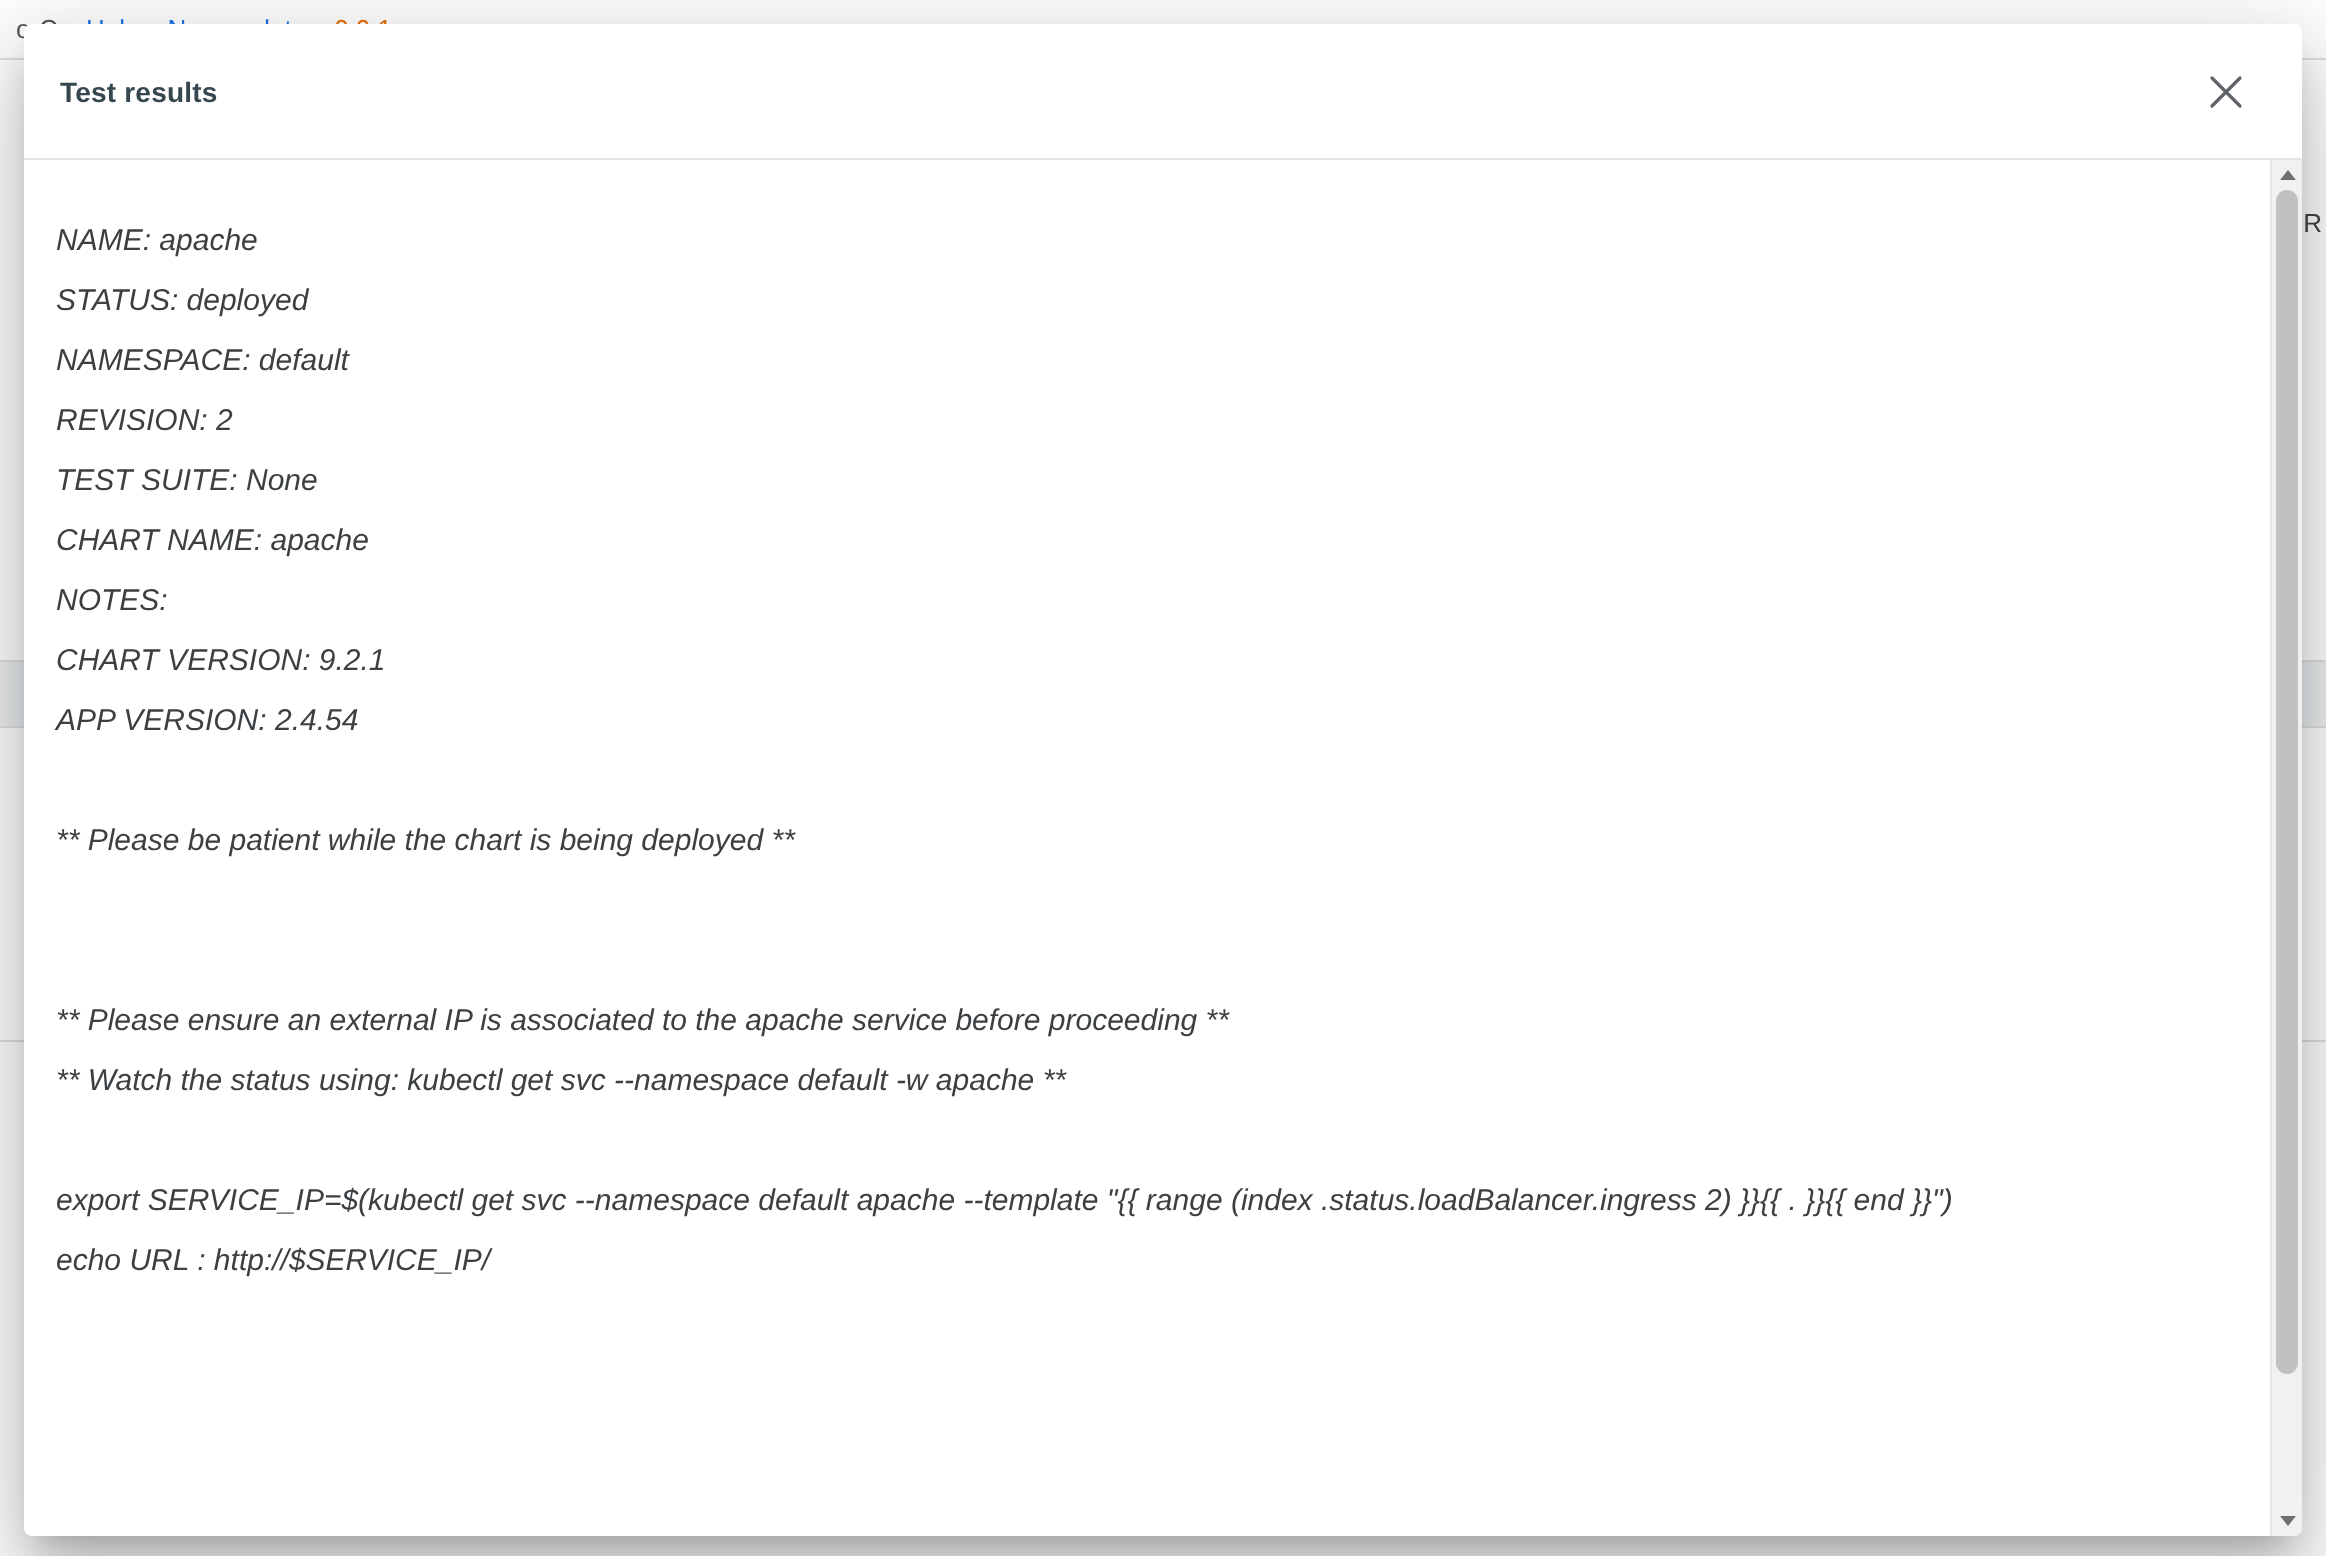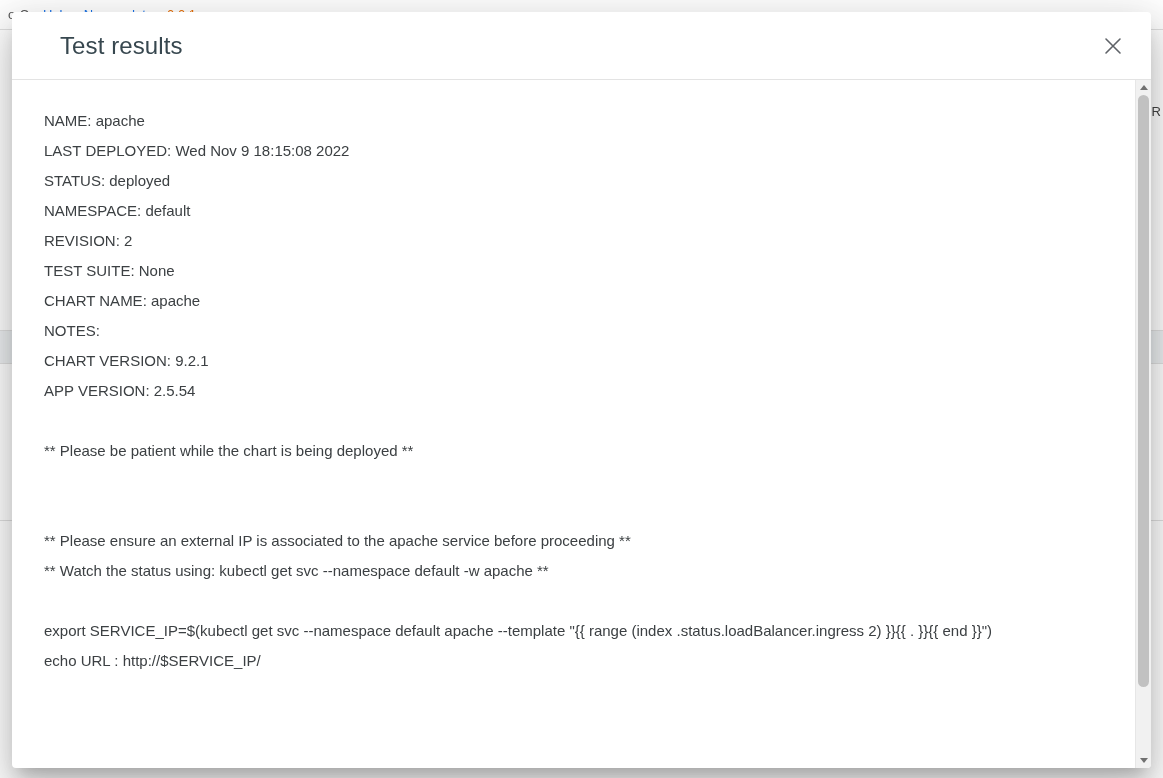--- a/index.html
+++ b/index.html
@@ -83,25 +83,24 @@
     height: 68px;
     min-height: 68px;
     display: flex;
     align-items: center;
     justify-content: space-between;
     padding: 0 18px 0 18px;
     border-bottom: 1px solid #e3e3e3;
     box-sizing: border-box;
   }
   .dialog-title {
-    font-size: 24px;
-    font-weight: normal;
+    font-size: 14px;
+    font-weight: bold;
     color: #37474f;
     letter-spacing: .1px;
-    margin-left: 30px;
   }
   .close-button {
     width: 40px;
     height: 40px;
     border: 0;
     background: transparent;
     cursor: pointer;
     display: flex;
     align-items: center;
     justify-content: center;
@@ -112,22 +111,23 @@
 
   .dialog-body {
     flex: 1;
     position: relative;
     overflow: hidden;
     display: flex;
   }
   .content-scroll {
     flex: 1;
     overflow: hidden;
-    padding: 26px 28px 20px 32px;
-    box-sizing: border-box;
+    padding: 26px 28px 20px 16px;
+    box-sizing: border-box;
+    font-style: italic;
   }
   .log-line {
     font-family: "Liberation Sans", sans-serif;
     font-size: 15px;
     line-height: 30px;
     color: #3c4043;
     white-space: pre-wrap;
     word-break: break-word;
     min-height: 30px;
   }
@@ -201,29 +201,28 @@
         <svg width="20" height="20" viewBox="0 0 20 20" aria-hidden="true">
           <path d="M3 3 L17 17 M17 3 L3 17" stroke="#5f6368" stroke-width="1.6" fill="none" stroke-linecap="round"></path>
         </svg>
       </span>
     </button>
   </div>
 
   <div class="dialog-body">
     <div class="content-scroll">
       <div class="log-line">NAME: apache</div>
-      <div class="log-line">LAST DEPLOYED: Wed Nov 9 18:15:08 2022</div>
       <div class="log-line">STATUS: deployed</div>
       <div class="log-line">NAMESPACE: default</div>
       <div class="log-line">REVISION: 2</div>
       <div class="log-line">TEST SUITE: None</div>
       <div class="log-line">CHART NAME: apache</div>
       <div class="log-line">NOTES:</div>
       <div class="log-line">CHART VERSION: 9.2.1</div>
-      <div class="log-line">APP VERSION: 2.5.54</div>
+      <div class="log-line">APP VERSION: 2.4.54</div>
       <div class="log-line blank"></div>
       <div class="log-line">** Please be patient while the chart is being deployed **</div>
       <div class="log-line blank"></div>
       <div class="log-line blank"></div>
       <div class="log-line">** Please ensure an external IP is associated to the apache service before proceeding **</div>
       <div class="log-line">** Watch the status using: kubectl get svc --namespace default -w apache **</div>
       <div class="log-line blank"></div>
       <div class="log-line">export SERVICE_IP=$(kubectl get svc --namespace default apache --template "{{ range (index .status.loadBalancer.ingress 2) }}{{ . }}{{ end }}")</div>
       <div class="log-line">echo URL : http://$SERVICE_IP/</div>
     </div>

